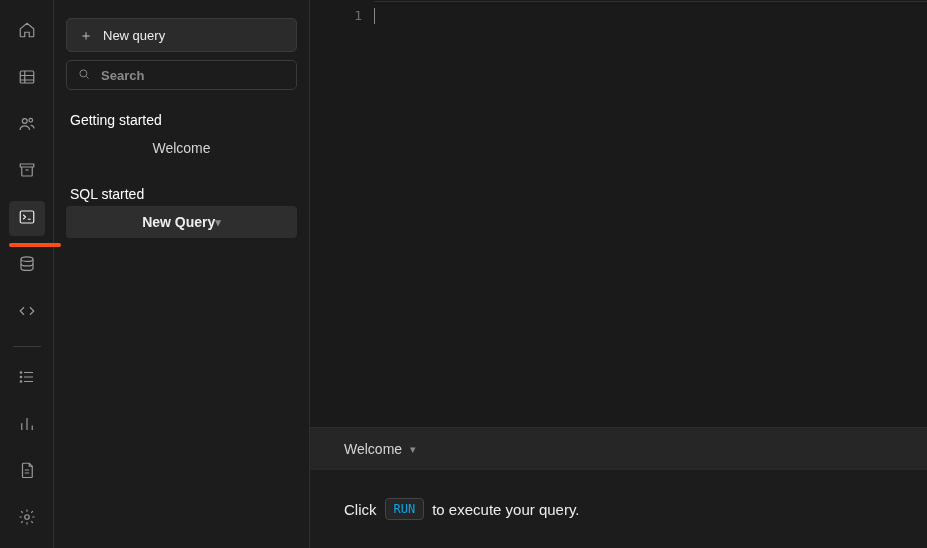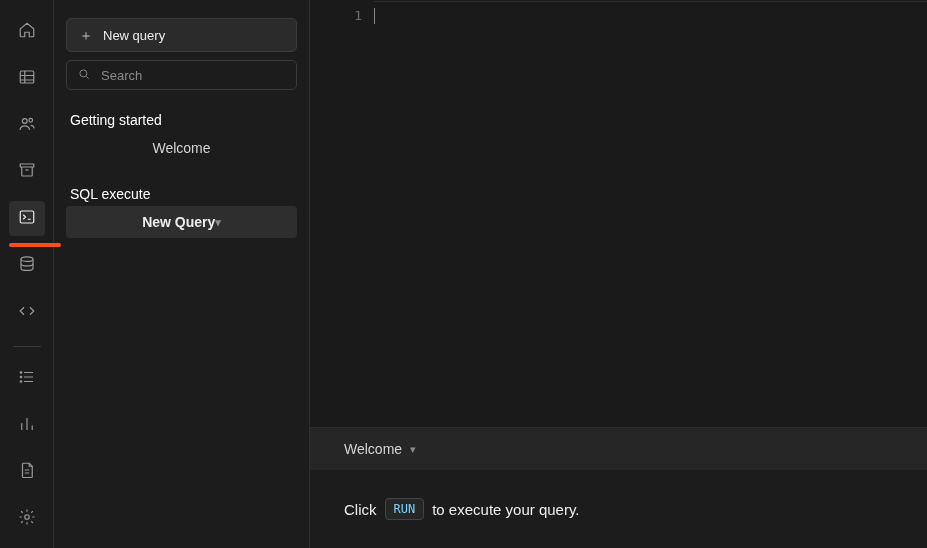--- a/index.html
+++ b/index.html
@@ -87,20 +87,21 @@
   }
   .search-wrap svg { width: 14px; height: 14px; stroke: #8a8a8a; fill: none; stroke-width: 1.6; margin-right: 10px; }
   .search-input {
     flex: 1;
     height: 100%;
     background: transparent;
     border: none;
     outline: none;
     color: #ededed;
     font-size: 13px;
+    font-weight: bold;
   }
   .search-input::placeholder { color: #8a8a8a; }
 
   .section-label {
     margin: 22px 4px 4px 4px;
     color: #ffffff;
     font-size: 14px;
   }
   .side-item {
     display: flex; align-items: center; justify-content: center;
@@ -179,21 +180,21 @@
   }
   .run-pill {
     display: inline-flex; align-items: center; justify-content: center;
     height: 22px;
     padding: 0 8px;
     margin: 0 8px;
     border: 1px solid #444;
     border-radius: 4px;
     font-family: ui-monospace, Menlo, Consolas, monospace;
     font-size: 12px;
-    color: #7dd3fc;
+    color: #0ea5e9;
     background: #262626;
   }
 </style>
 </head>
 <body>
 
 <div class="rail">
   <div class="rail-item">
     <span>
       <svg viewBox="0 0 24 24">
@@ -304,21 +305,21 @@
         </svg>
     </span>
     <input class="search-input" type="text" placeholder="Search" style="">
   </div>
 
   <div class="section-label">Getting started</div>
   <div class="side-item">
     <span>Welcome</span>
   </div>
 
-  <div class="section-label">SQL execute</div>
+  <div class="section-label">SQL started</div>
   <div class="side-item active">
     <span>New Query</span>
     <span class="chev">▾</span>
   </div>
 </div>
 
 <div class="main">
 
   <div class="editor">
     <div class="gutter">

